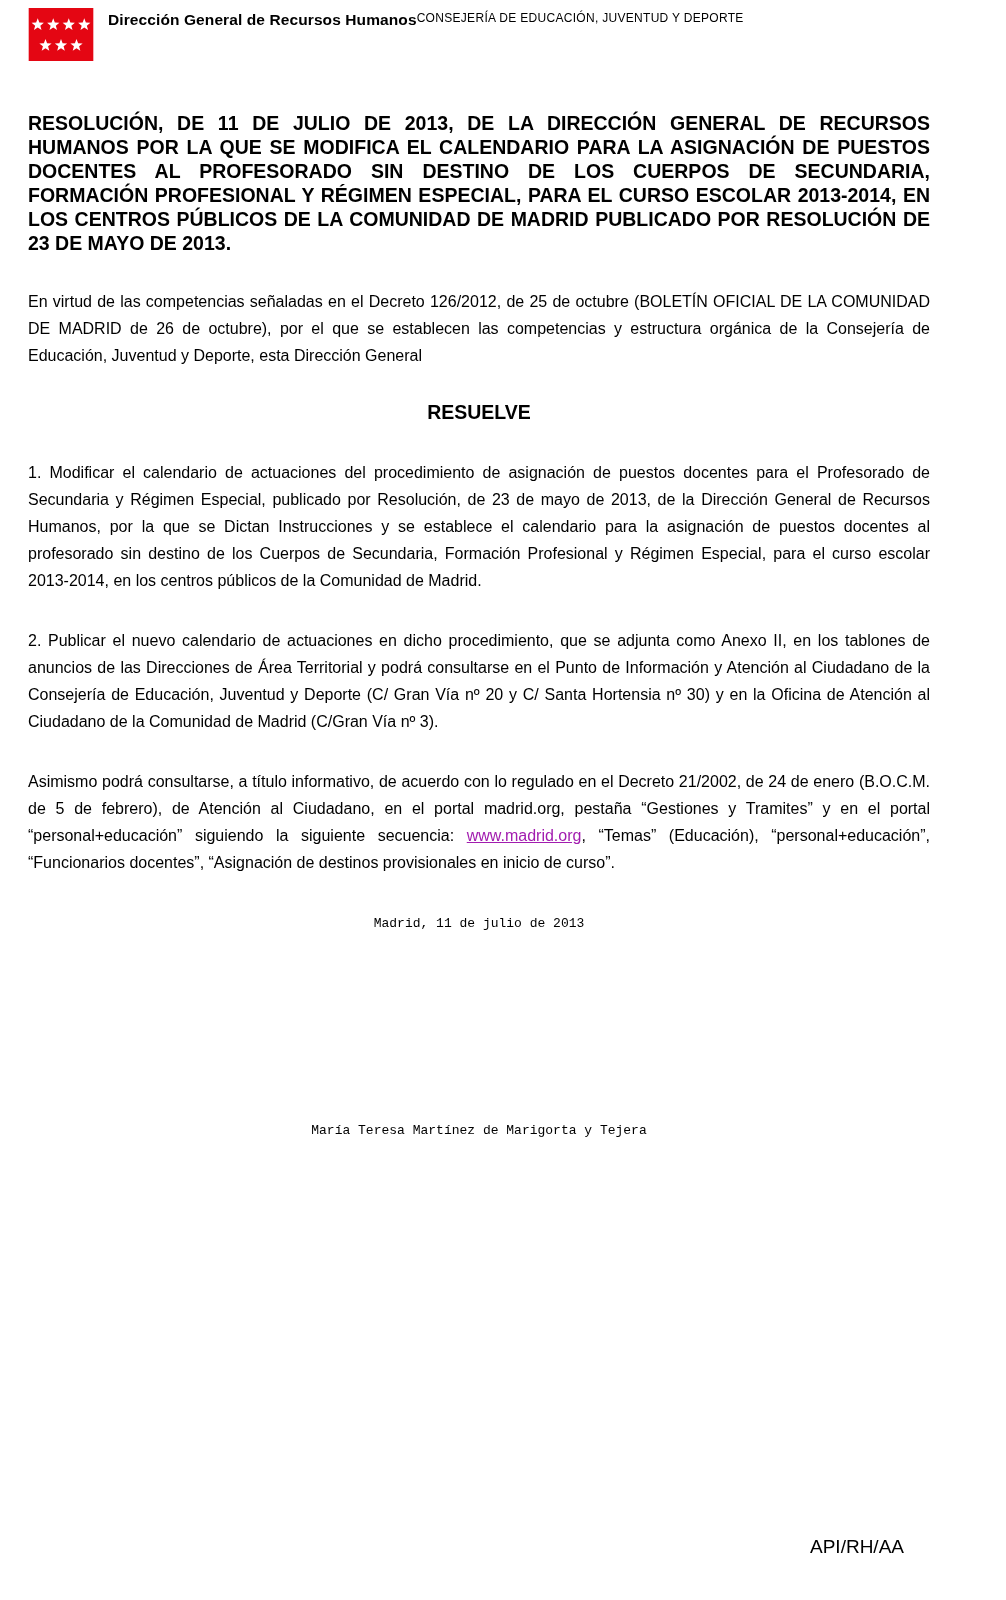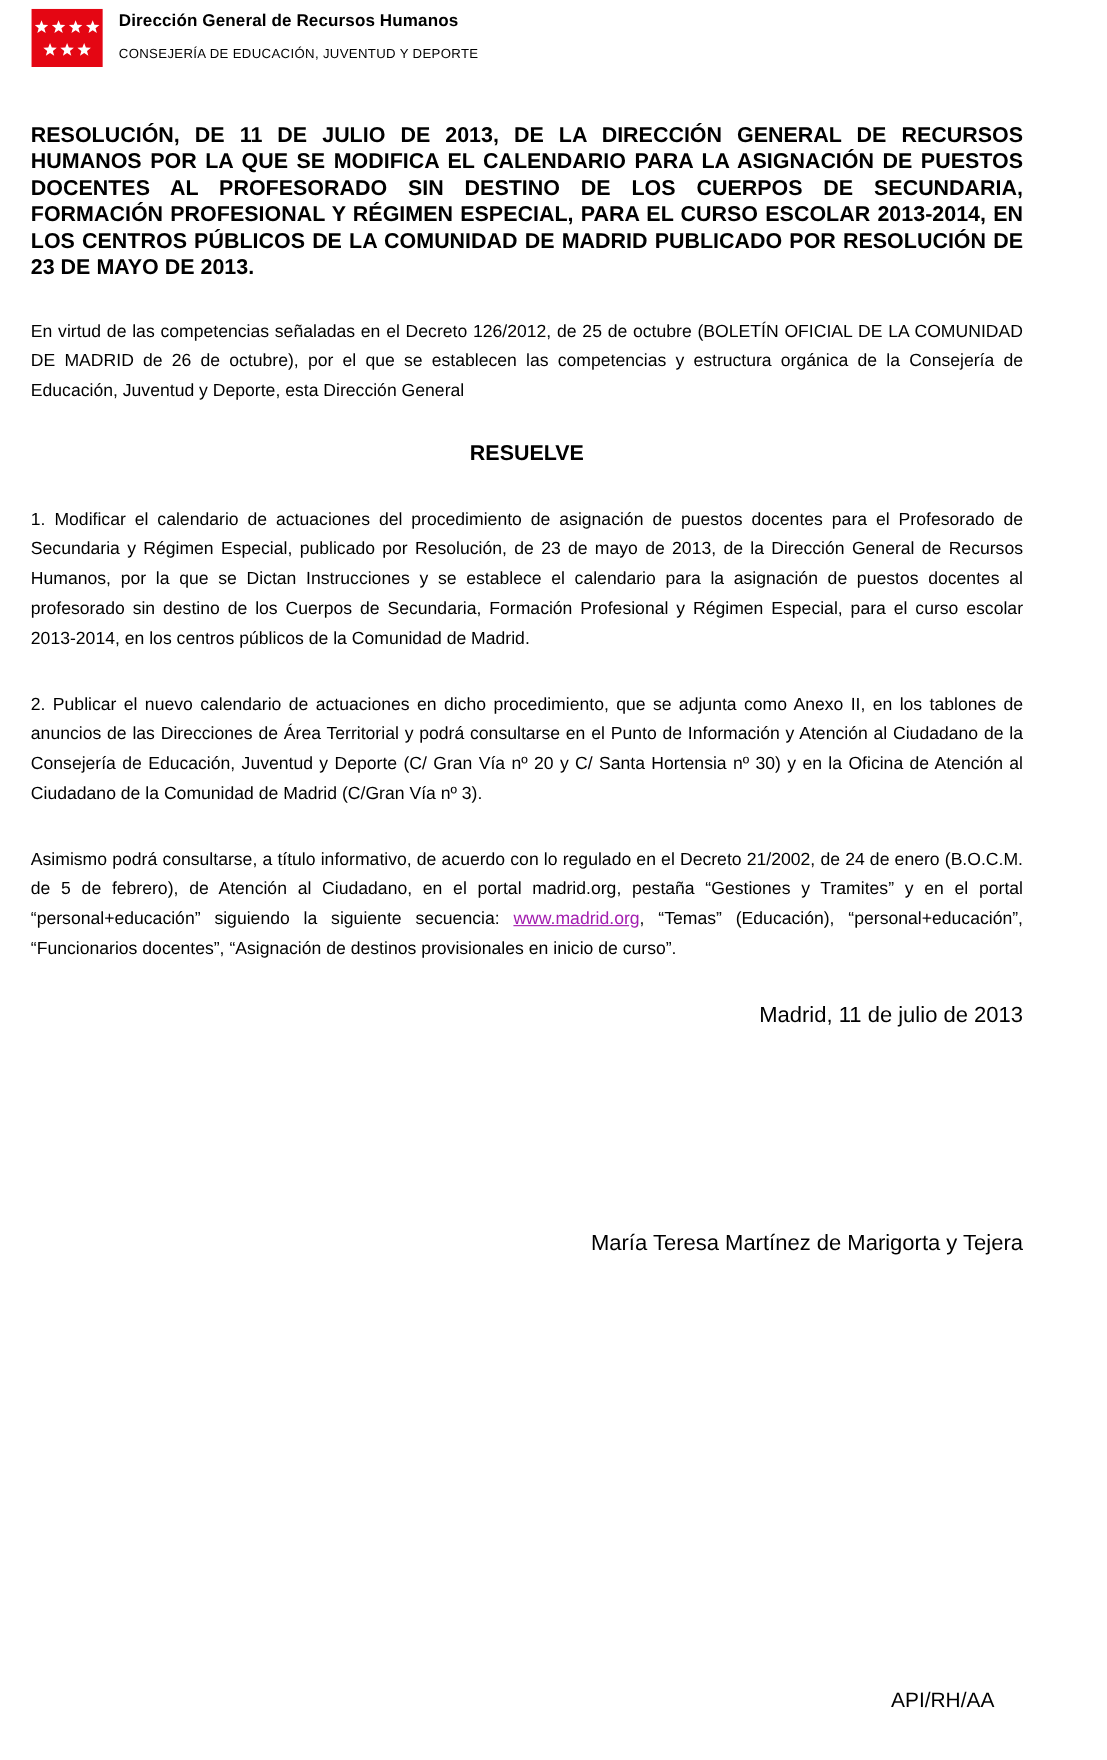--- a/index.html
+++ b/index.html
@@ -22,21 +22,20 @@
     align-items: stretch;
   }
   .flag {
     width: 66px;
     height: 53px;
     flex: 0 0 auto;
   }
   .org-lines {
     margin-left: 14px;
     display: flex;
-    flex-direction: column;
     justify-content: space-between;
     padding: 3px 0 5px 0;
   }
   .org1 {
     font-size: 15.5px;
     font-weight: bold;
     letter-spacing: 0.1px;
   }
   .org2 {
     font-size: 12px;
@@ -66,23 +65,24 @@
   }
   .resuelve {
     margin: 30px 0 0 0;
     font-size: 19.5px;
     font-weight: bold;
     text-align: center;
     line-height: 27px;
   }
   .center-line {
     margin: 34px 0 0 0;
-    font-size: 20px;
+    font-size: 13px;
     line-height: 27px;
-    text-align: right;
+    text-align: center;
+    font-family: Liberation Mono, monospace;
   }
   .signer-title { margin-top: 28px; }
   .signer-name { margin-top: 180px; }
 
   .link {
     color: #a21caf;
     text-decoration: underline;
     cursor: pointer;
   }
 

